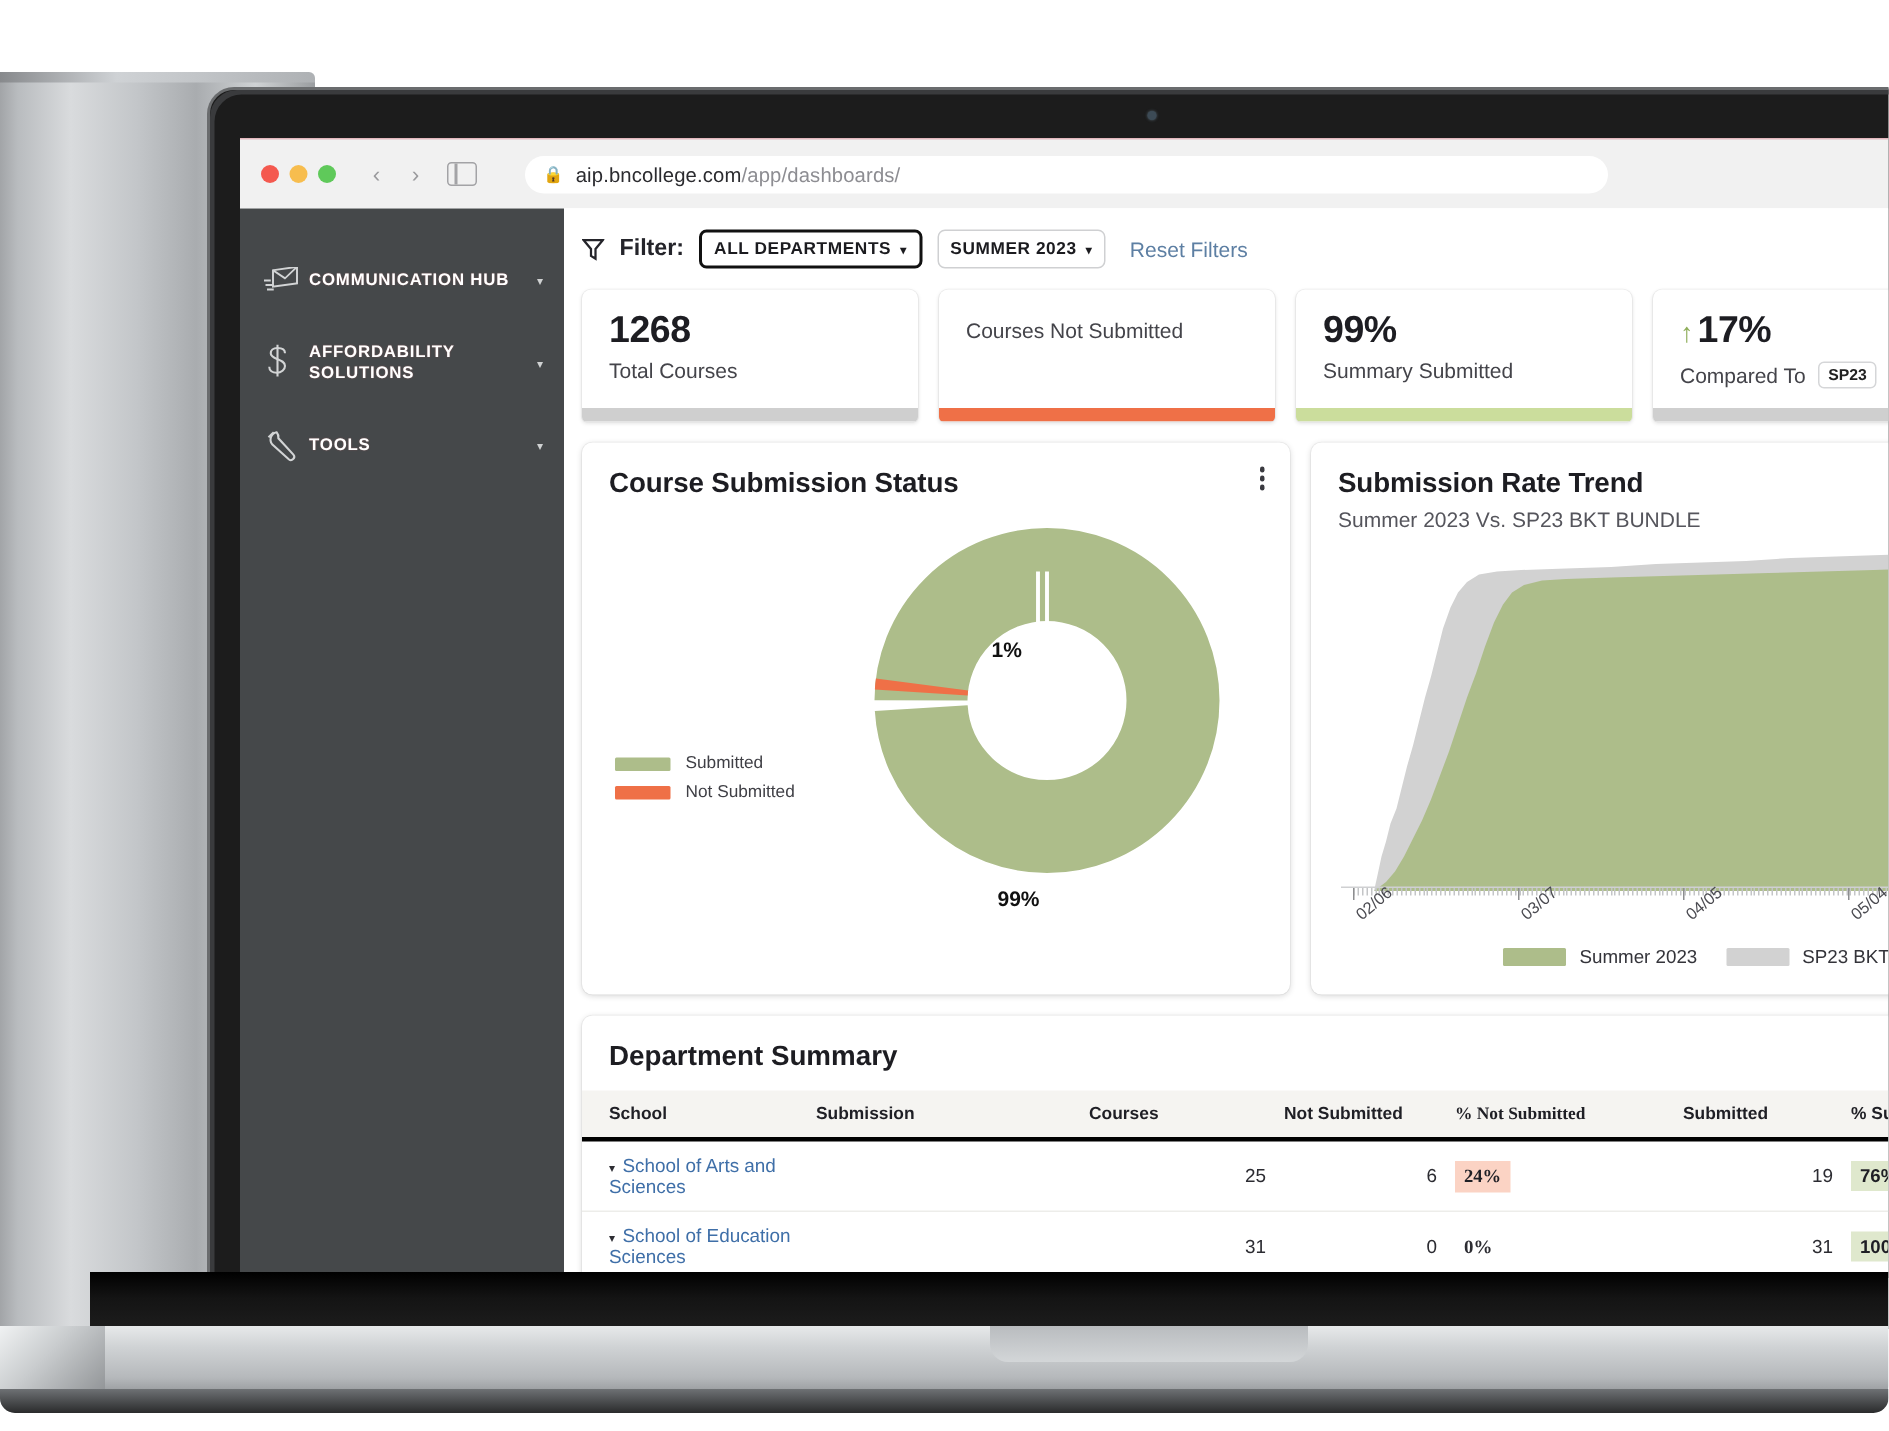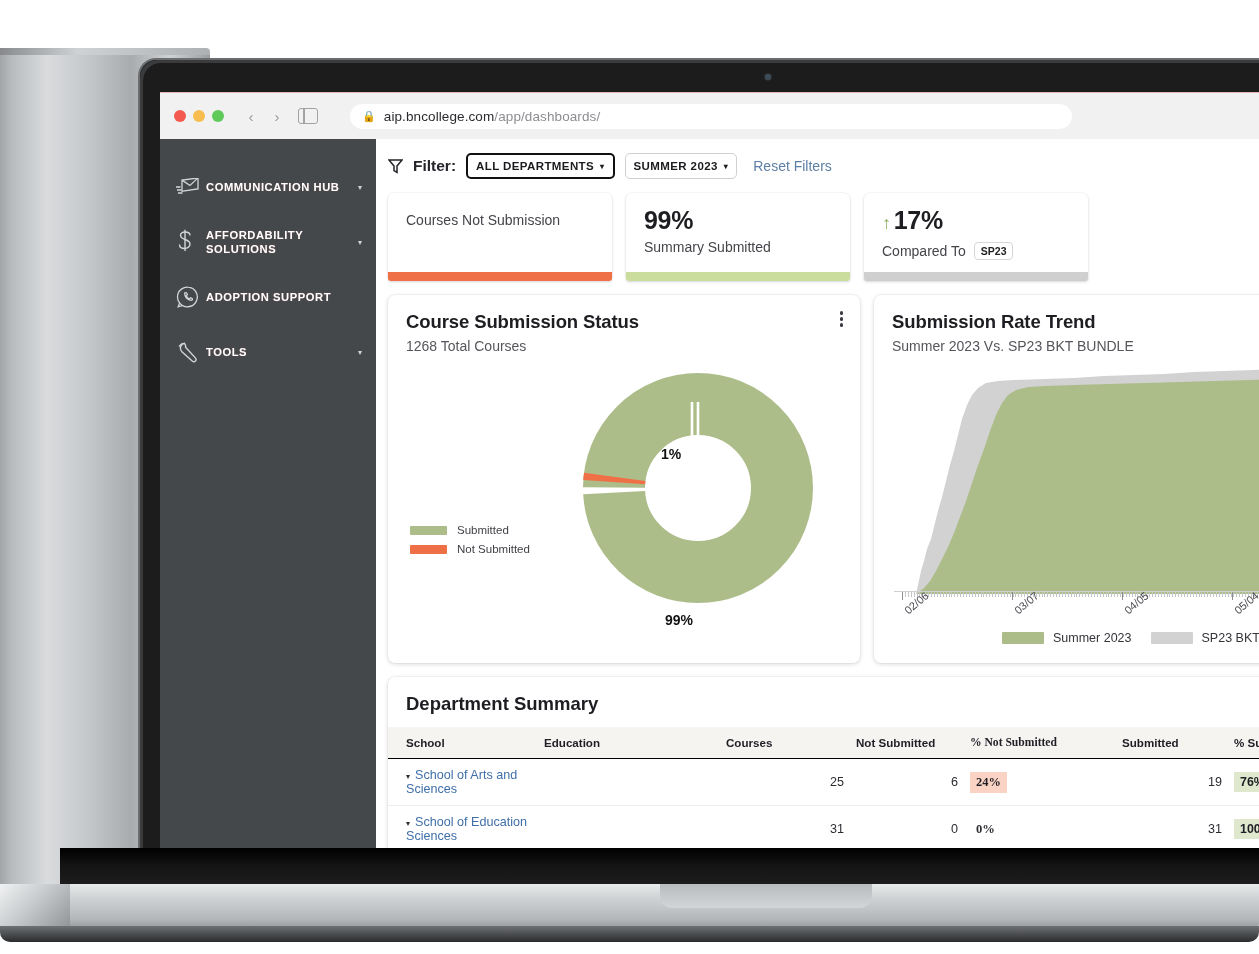--- a/index.html
+++ b/index.html
@@ -245,21 +245,21 @@
   
   .dept {
     margin: 14px 0 0 12px; background: #fff; border-radius: 7px 7px 0 0;
     box-shadow: 0 1px 4px rgba(0,0,0,.16), 0 0 0 .5px rgba(0,0,0,.05);
     width: 958px; height: 210px; overflow: hidden; position: relative;
   }
   .dept-title { font-size: 18.5px; font-weight: bold; color: #1d1d22; padding: 16px 0 0 18px; }
   table.dt { width: 100%; border-collapse: collapse; margin-top: 12px; table-layout: fixed; }
   table.dt th {
     background: #f5f4f1; font-size: 11.6px; font-weight: bold; color: #1f1f25;
-    text-align: left; padding: 9px 6px; border-bottom: 1px solid #000000;
+    text-align: left; padding: 9px 6px; border-bottom: 3px solid #000000;
   }
   table.dt td {
     font-size: 12.6px; color: #2c2c32; padding: 9px 6px; vertical-align: middle;
     border-bottom: 1px solid #ededea;
   }
   .c-school { width: 150px; padding-left: 18px !important; }
   .c-dept   { width: 182px; }
   .c-courses{ width: 130px; text-align: right; }
   .c-ns     { width: 114px; text-align: right; }
   .c-pns    { width: 152px; font-family: Liberation Serif, serif; }
@@ -325,30 +325,20 @@
           <span class="side-ico">
             <svg width="20" height="26" viewBox="0 0 20 26" fill="none" stroke="#d2d4d5" stroke-width="1.4">
               <path d="M14 6.5 C14 4 11.5 3 9 3 C6 3 4.5 4.5 4.5 6.5 C4.5 11 14 10 14 15 C14 17.5 11.5 19.5 8.5 19.5 C5.5 19.5 3.5 18 3.5 15.5"></path>
               <path d="M9 0.8 L9 22"></path>
             </svg>
           </span>
           <span class="side-label">AFFORDABILITY SOLUTIONS</span>
           <span class="side-caret">▾</span>
         </div>
 
-        <div class="side-item">
-          <span class="side-ico">
-            <svg width="24" height="24" viewBox="0 0 24 24" fill="none" stroke="#d2d4d5" stroke-width="1.3">
-              <path d="M12 2.2 A9.8 9.8 0 1 1 3.6 17.8 L2.2 21.8 L6.4 20.5 A9.8 9.8 0 0 1 12 2.2 Z"></path>
-              <path d="M8.6 8 C8.6 11.8 11.4 15.2 15.2 15.4 C16.2 15.4 16.6 14.6 16.4 13.8 L14.6 12.8 L13.4 14 C12 13.4 10.8 12.2 10.2 10.8 L11.4 9.6 L10.4 7.8 C9.6 7.6 8.8 7.9 8.6 8 Z"></path>
-            </svg>
-          </span>
-          <span class="side-label">ADOPTION SUPPORT</span>
-          <span class="side-caret hidden"></span>
-        </div>
 
 
         <div class="side-item">
           <span class="side-ico">
             <svg width="24" height="24" viewBox="0 0 24 24" fill="none" stroke="#d2d4d5" stroke-width="1.4">
               <path d="M8.4 3.2 A5 5 0 0 0 5.6 11.4 L16.5 21.2 A2.2 2.2 0 0 0 19.6 18.1 L9.6 7.2 A5 5 0 0 0 8.4 3.2 Z"></path>
               <path d="M3 6.5 L6.5 3.2"></path>
             </svg>
           </span>
           <span class="side-label">TOOLS</span>
@@ -372,24 +362,31 @@
           </span>
           <span class="chip soft">
             <span>SUMMER 2023</span>
             <span class="cv">▾</span>
           </span>
           <span class="reset">Reset Filters</span>
         </div>
 
         <div class="kpis">
 
+          <div class="kpi">
+            <div class="kpi-val">1268</div>
+            <div class="kpi-sub">
+                <span>Total Courses</span>
+              </div>
+            <div class="kpi-accent" style="background:#cfcfcf"></div>
+          </div>
 
           <div class="kpi">
             <div class="kpi-sub">
-                <span>Courses Not Submission</span>
+                <span>Courses Not Submitted</span>
               </div>
             <div class="kpi-accent" style="background:#ef7047"></div>
           </div>
 
           <div class="kpi">
             <div class="kpi-val">99%</div>
             <div class="kpi-sub">
                 <span>Summary Submitted</span>
               </div>
             <div class="kpi-accent" style="background:#cbdd9c"></div>
@@ -404,21 +401,20 @@
               <span class="kpi-chip">SP23</span>
             </div>
             <div class="kpi-accent" style="background:#cfcfcf"></div>
           </div>
         </div>
 
         <div class="charts">
 
           <section class="card card-donut">
             <div class="card-title">Course Submission Status</div>
-            <div class="card-sub">1268 Total Courses</div>
             <div class="kebab">
                 <i></i>
                 <i></i>
                 <i></i>
               </div>
 
             <div class="donut-wrap">
               <svg class="donut" width="232" height="232" viewBox="0 0 232 232">
 
                 <circle cx="116" cy="116" r="84" fill="none" stroke="#adbd8a" stroke-width="62" stroke-dasharray="522.4 5.3" stroke-dashoffset="131.9" transform="rotate(-90 116 116)"></circle>
@@ -609,21 +605,21 @@
           </section>
         </div>
 
         <section class="dept">
           <div class="dept-title">Department Summary</div>
 
           <table class="dt">
             <thead>
               <tr>
                 <th class="c-school">School</th>
-                <th class="c-dept">Education</th>
+                <th class="c-dept">Submission</th>
                 <th class="c-courses">Courses</th>
                 <th class="c-ns">Not Submitted</th>
                 <th class="c-pns">% Not Submitted</th>
                 <th class="c-sub">Submitted</th>
                 <th class="c-psub">% Submitted</th>
               </tr>
             </thead>
             <tbody>
               <tr>
                 <td class="c-school">

